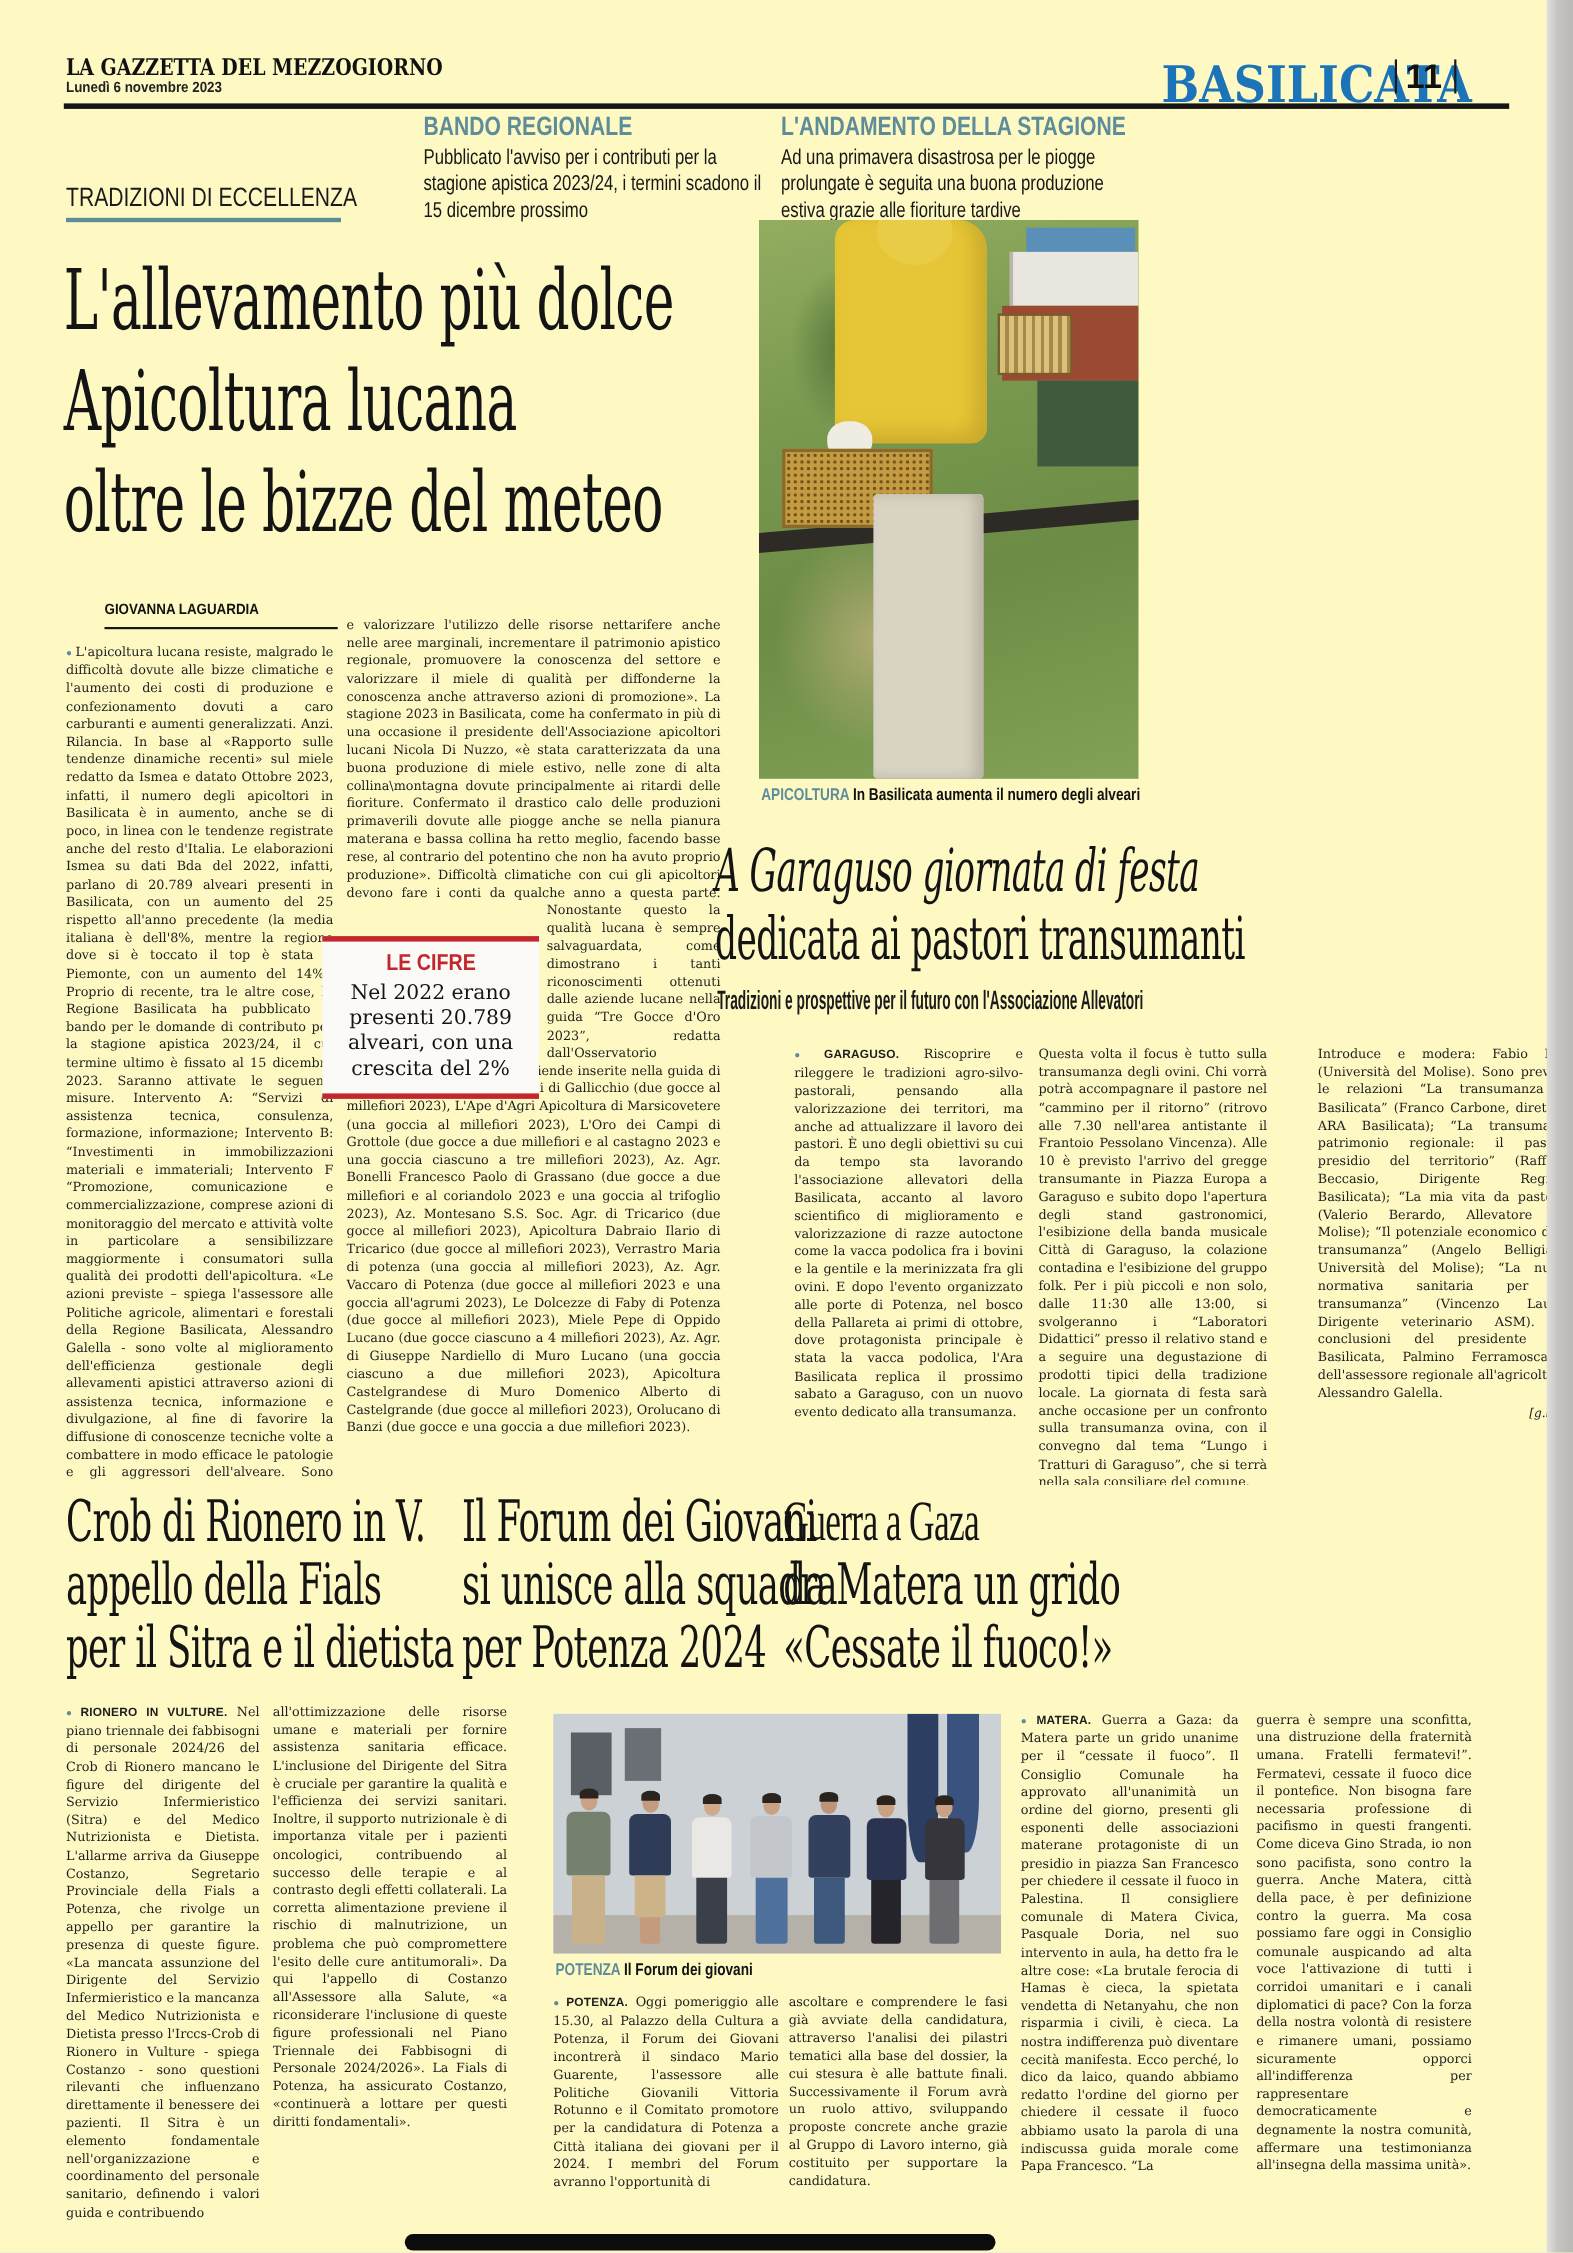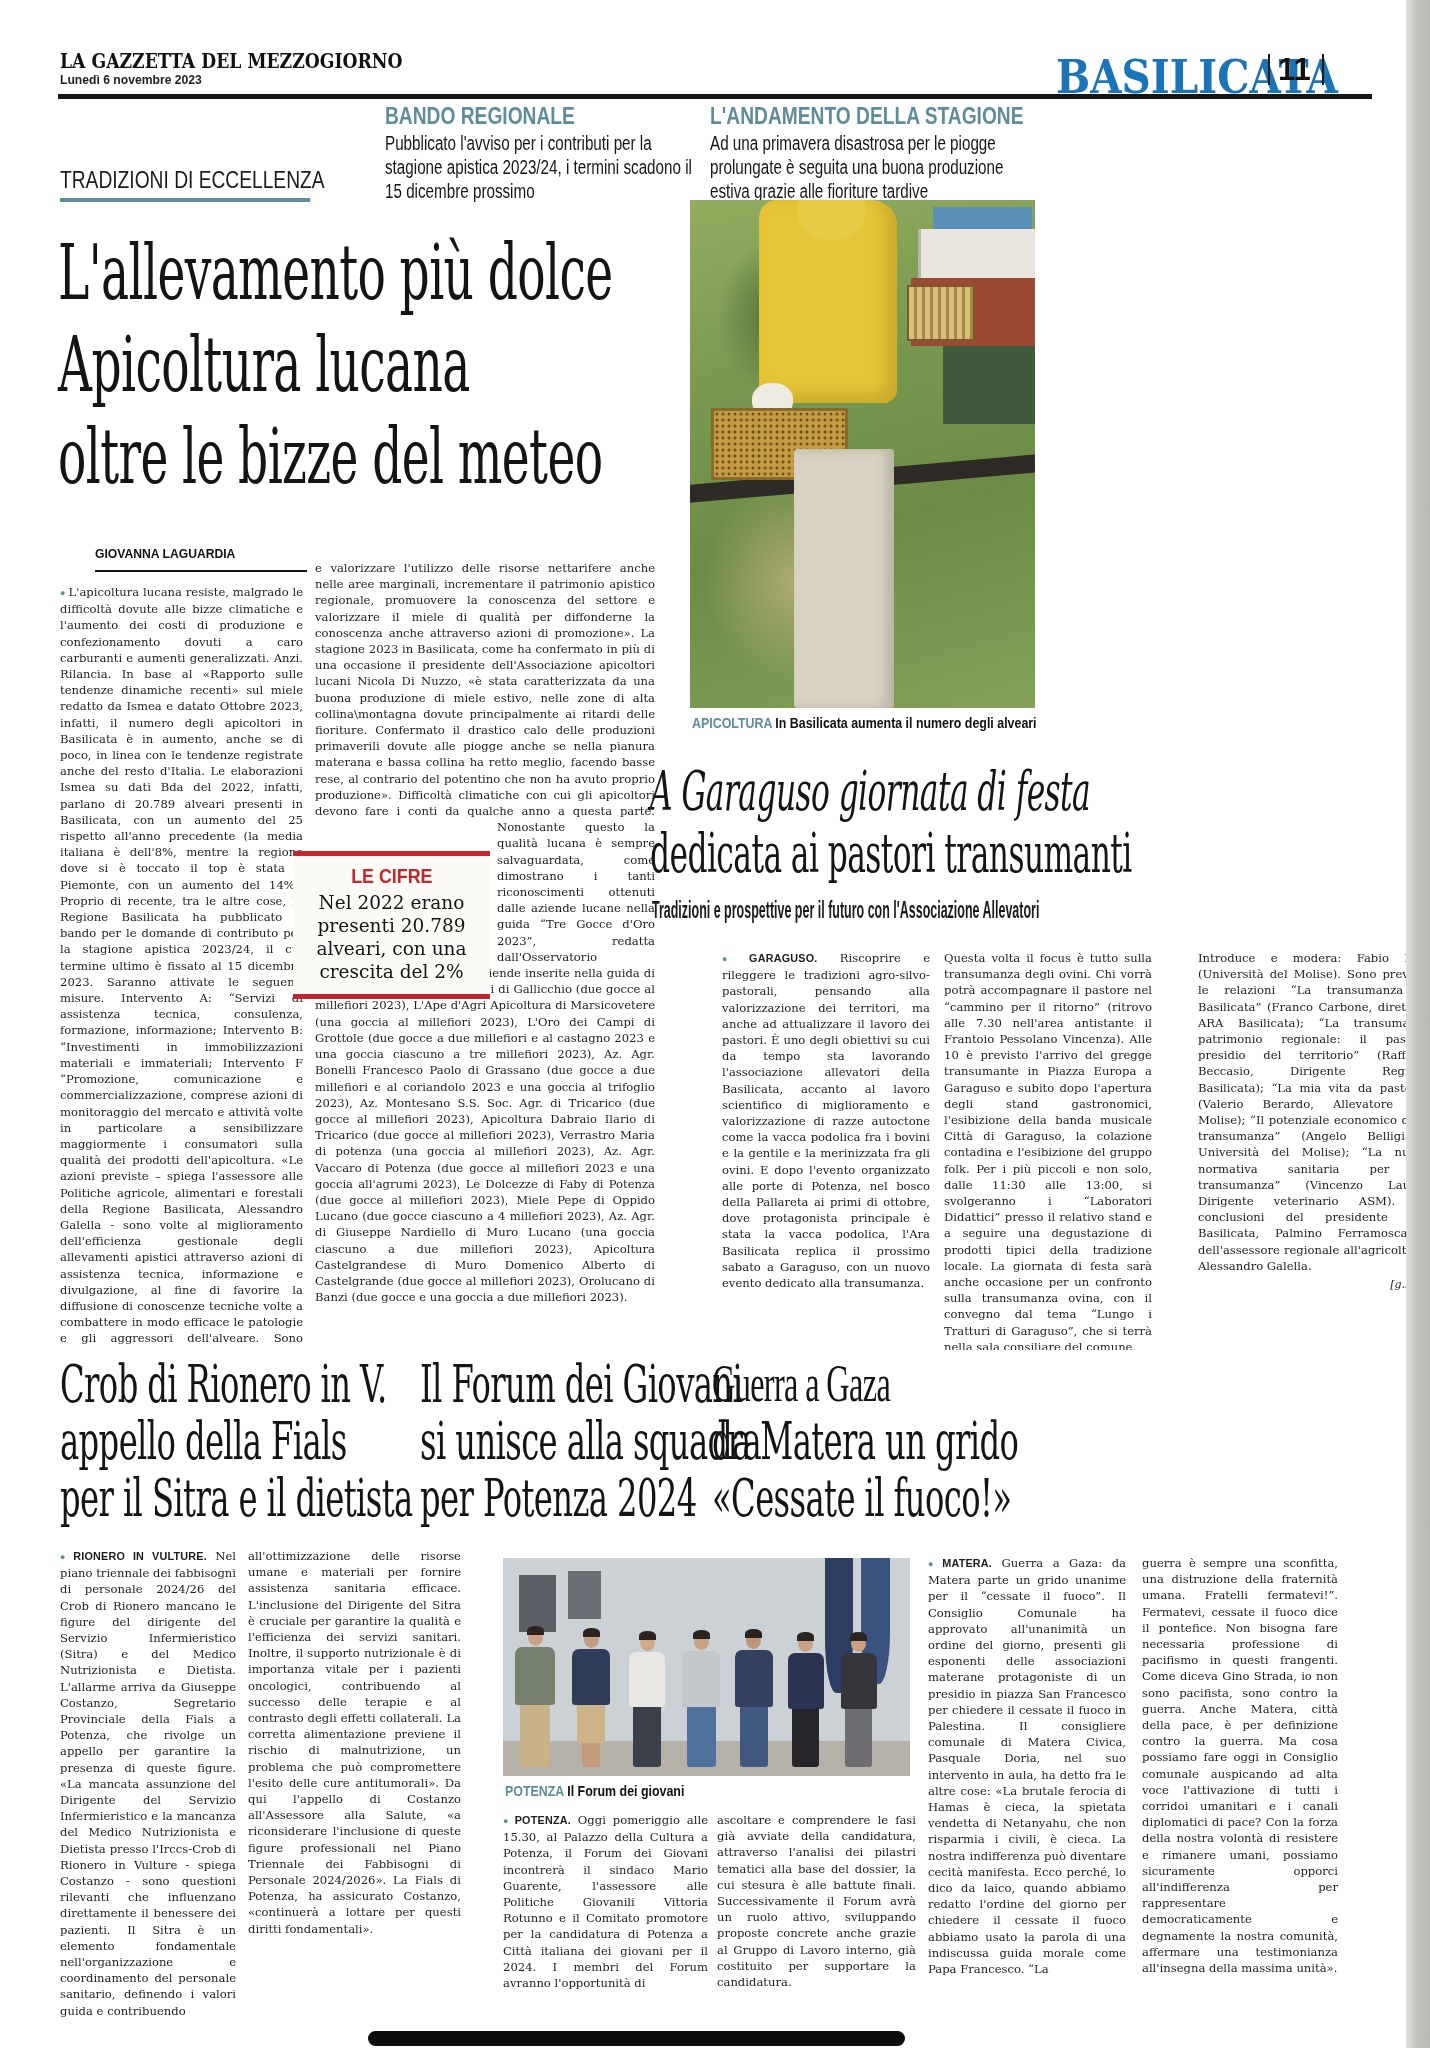--- a/index.html
+++ b/index.html
@@ -1,16 +1,16 @@
 <!DOCTYPE html>
 <html><head>
 <meta charset="utf-8">
 <style>
   html,body{margin:0;padding:0;background:#e8e6e2;}
-  #paper{position:relative;width:1430px;height:2048px;background:#ffffff;overflow:hidden;
+  #paper{position:relative;width:1430px;height:2048px;background:#fef9c3;overflow:hidden;
          font-family:"Liberation Sans",sans-serif;color:#1c1c1c;}
   .t{position:absolute;}
   .sqz{display:inline-block;transform-origin:0 0;white-space:nowrap;}
   .hl{font-family:"DejaVu Serif",serif;color:#141414;letter-spacing:-1px;}
   .teal{color:#5e8d9a;}
   .kick-label{font-weight:bold;font-size:24px;color:#5e8d9a;}
   .kick-text{font-size:19.5px;line-height:24px;color:#161616;transform:scaleX(.78);transform-origin:0 0;}
   .col{position:absolute;font-family:"DejaVu Serif",serif;font-size:11.6px;line-height:16.2px;
        text-align:justify;color:#1d1d1d;overflow:hidden;}
   .bullet{color:#5e8d9a;font-size:9px;padding-right:3px;font-family:"Liberation Sans",sans-serif;}

